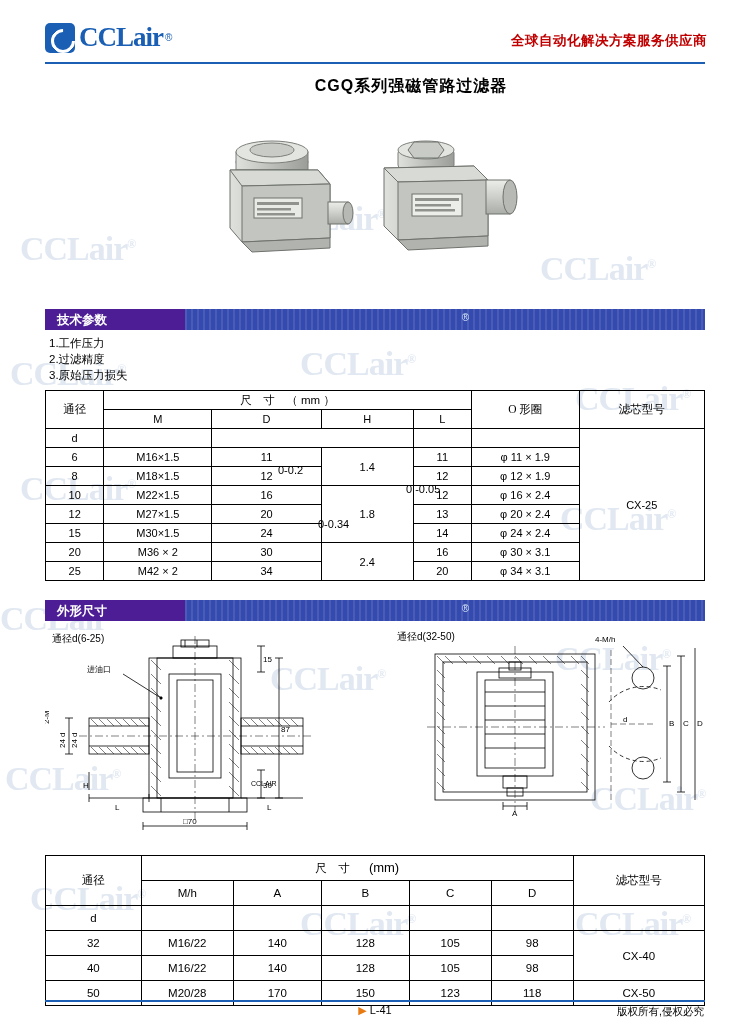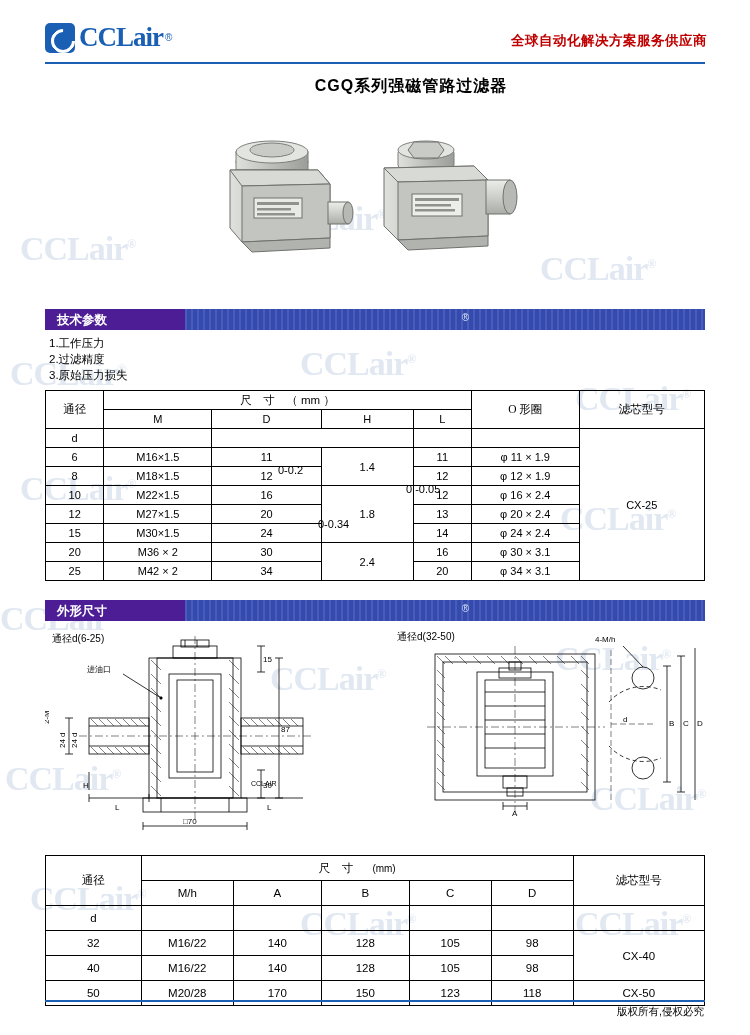--- a/index.html
+++ b/index.html
@@ -442,21 +442,21 @@
       </g>
     </svg>
   </div>
 
   <table class="tbl t2">
     <tbody>
         <tr>
       <td rowspan="2" style="width:96px;">通径</td>
       <td colspan="5">
         <span>尺　寸</span>
-        <span style="font-size:10px;margin-left:16px;">(mm)</span>
+        <span style="font-size:13px;margin-left:16px;">(mm)</span>
       </td>
       <td rowspan="2" style="width:132px;">滤芯型号</td>
     </tr>
     <tr>
       <td style="width:92px;">M/h</td>
       <td style="width:88px;">A</td>
       <td style="width:88px;">B</td>
       <td style="width:82px;">C</td>
       <td style="width:82px;">D</td>
     </tr>
@@ -492,15 +492,18 @@
       <td>170</td>
       <td>150</td>
       <td>123</td>
       <td>118</td>
       <td>CX-50</td>
     </tr>
   </tbody>
     </table>
 
   <div class="footer-rule"></div>
+  <div class="page-num">
+    <span class="tri">▶</span><span>L-41</span>
+  </div>
   <div class="copyright">版权所有,侵权必究</div>
 
 </div>
 
 </body></html>

